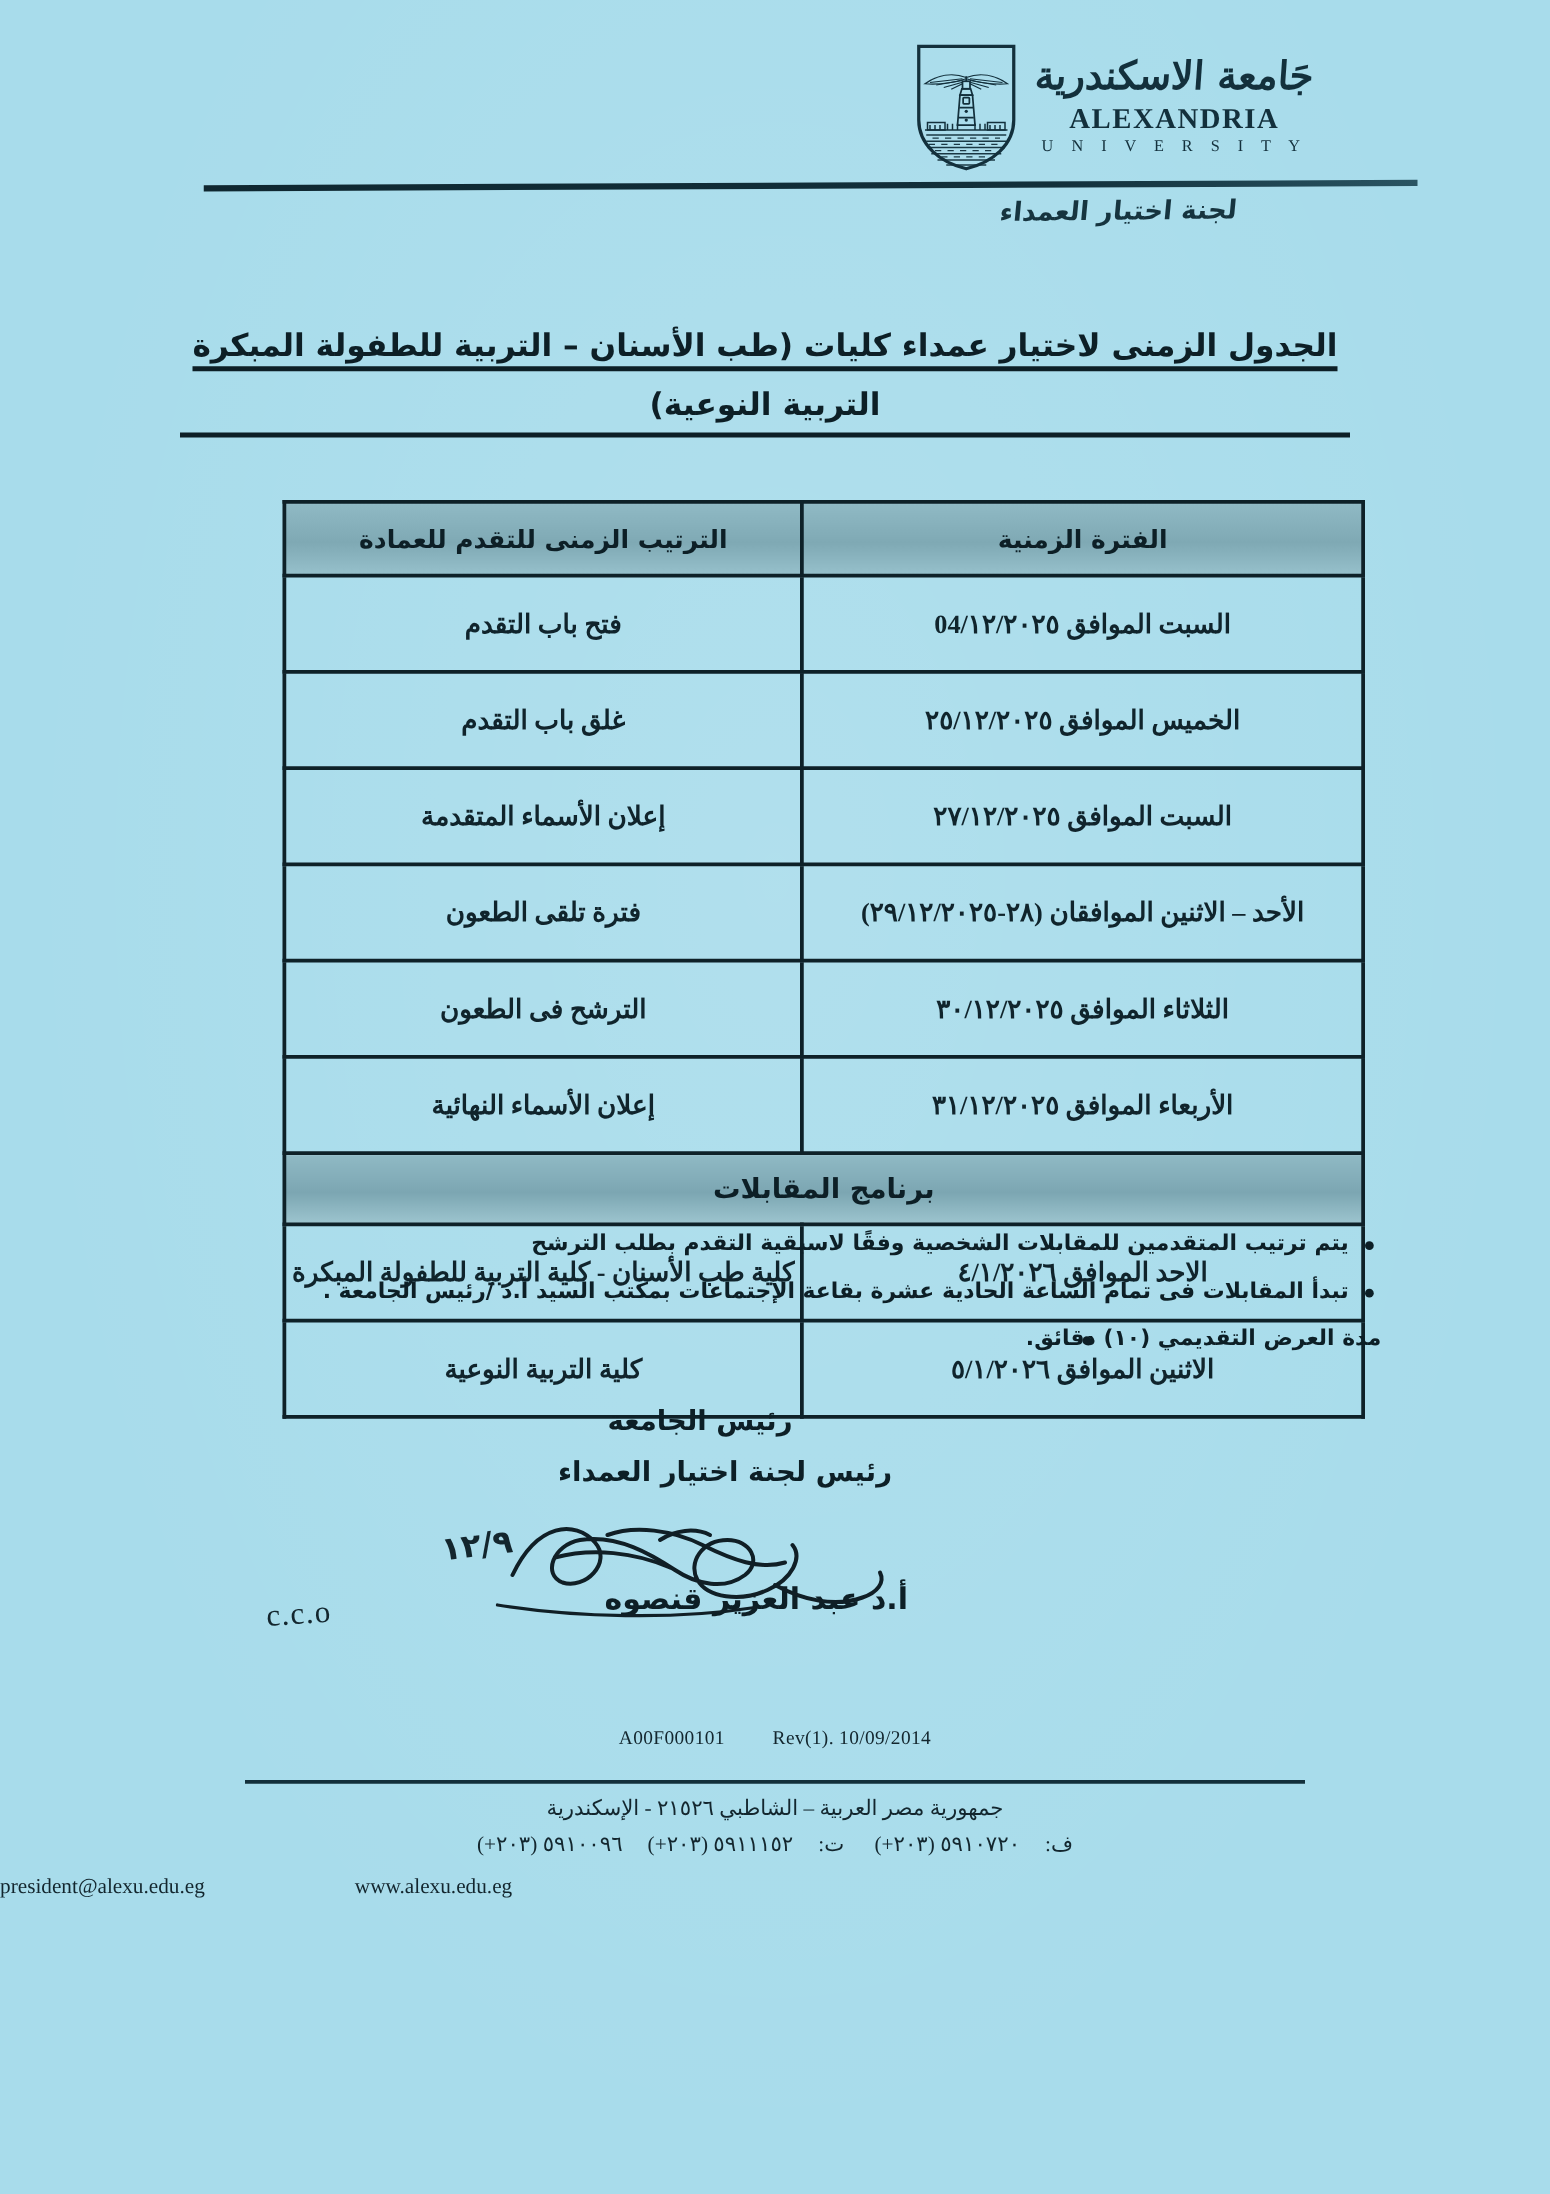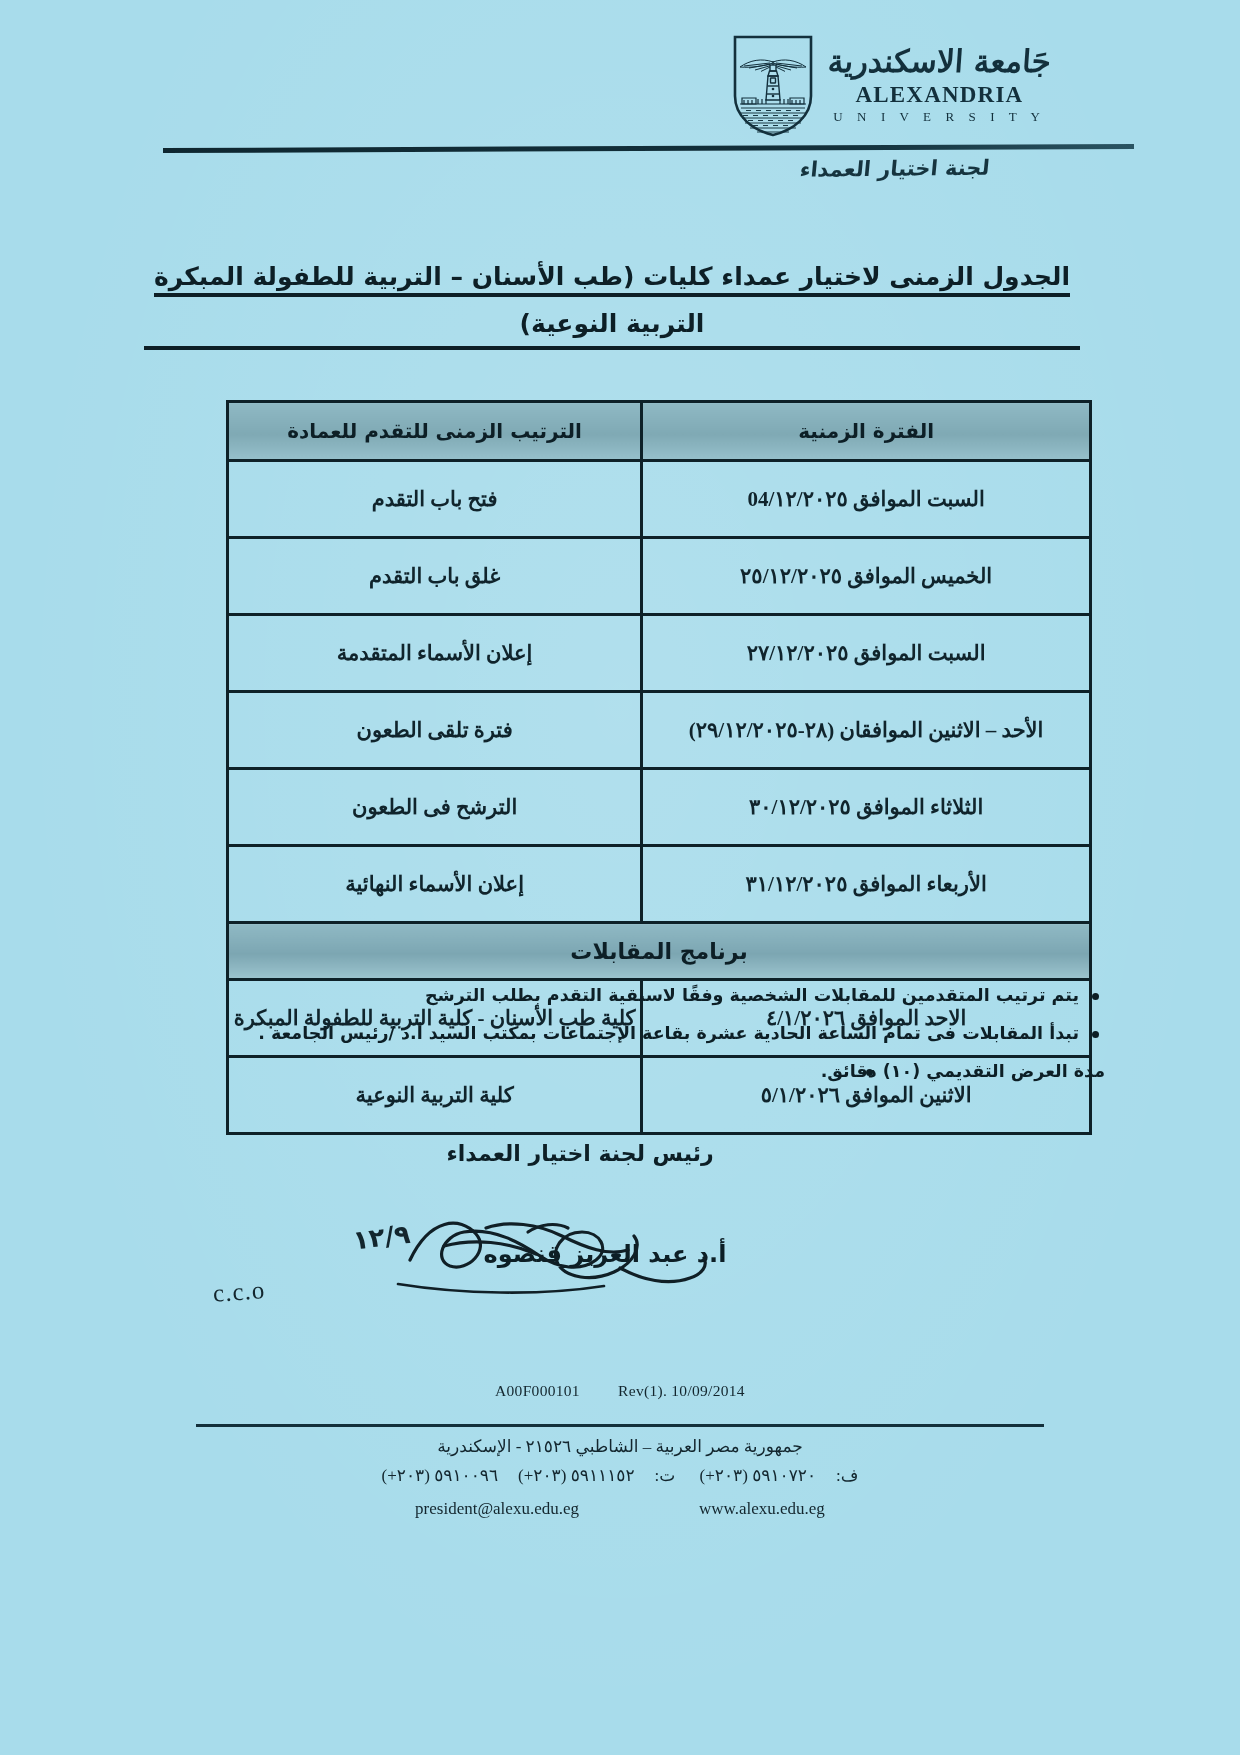--- a/index.html
+++ b/index.html
@@ -296,21 +296,20 @@
     color: #13262e;
     line-height: 1.55;
   }
   .footer .addr { font-size: 17px; }
   .footer .phones { margin-top: 3px; }
   .footer .phones .seg { margin: 0 10px; }
   .footer .web {
     margin-top: 6px;
     direction: ltr;
     display: flex;
-    justify-content: center;
     gap: 120px;
     font-size: 17px;
   }
 </style>
 </head>
 <body>
 
 <div class="page">
 
   <div class="letterhead">
@@ -425,20 +424,21 @@
 
   <div class="notes">
     <ul>
       <li>يتم ترتيب المتقدمين للمقابلات الشخصية وفقًا لاسبقية التقدم بطلب الترشح</li>
       <li>تبدأ المقابلات فى تمام الساعة الحادية عشرة بقاعة الإجتماعات بمكتب السيد أ.د /رئيس الجامعة .</li>
       <li class="center-ish">مدة العرض التقديمي (١٠) دقائق.</li>
     </ul>
   </div>
 
   <div class="sig">
+    <div class="sig-line l1">رئيس الجامعة</div>
     <div class="sig-line l2">رئيس لجنة اختيار العمداء</div>
     <div class="sig-name">أ.د عبد العزيز قنصوه</div>
   </div>
 
   <div class="scribble">
     <svg viewBox="0 0 330 110" xmlns="http://www.w3.org/2000/svg">
       <g fill="none" stroke="#101f26" stroke-width="3.2" stroke-linecap="round" stroke-linejoin="round">
         <path d="M20 62 C40 20 70 18 86 36 C100 52 78 74 60 68 C44 62 52 38 74 34
                  C104 29 132 46 150 58 C168 70 190 74 206 62 C220 51 210 34 192 34
                  C172 34 160 52 168 66 C176 80 202 84 224 74 C244 65 252 48 244 38"></path>

